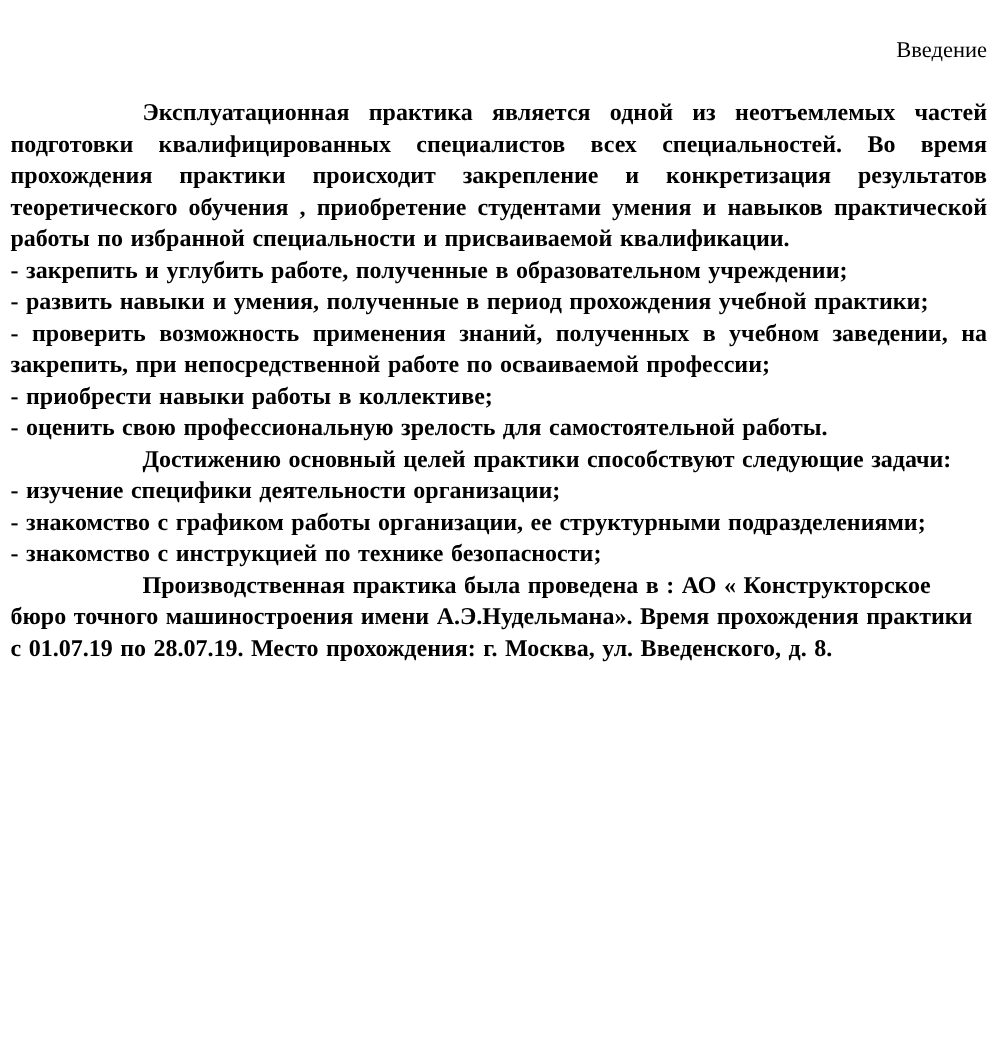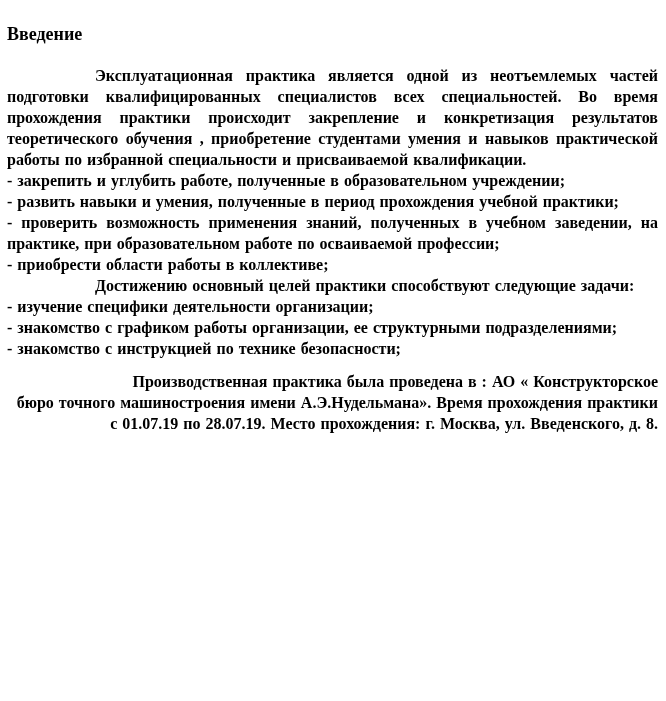--- a/index.html
+++ b/index.html
@@ -10,59 +10,59 @@
   .page {
     width: 666px;
     min-height: 701px;
     box-sizing: border-box;
     background: #ffffff;
     color: #000000;
     padding: 24px 8px 12px 7px;
     font-family: "Liberation Serif", "DejaVu Serif", serif;
   }
   .doc-title {
-    text-align: left;
-    font-size: 18px;
-    font-weight: bold;
+    text-align: right;
+    font-size: 15px;
+    font-weight: normal;
     margin: 0 0 20px 0;
     line-height: 21px;
   }
   .para {
     font-size: 16px;
     line-height: 21px;
     text-align: justify;
     margin: 0;
     word-spacing: 1px;
     font-weight: bold;
   }
   .para.indent {
     text-indent: 88px;
   }
   .para.left {
-    text-align: right;
-    margin-top: 12px;
+    text-align: left;
   }
 </style>
 </head>
 <body>
 
 <div class="page">
   <div class="doc-title">Введение</div>
 
   <p class="para indent">Эксплуатационная практика является одной из неотъемлемых частей подготовки квалифицированных специалистов всех специальностей. Во время прохождения практики происходит закрепление и конкретизация результатов теоретического обучения , приобретение студентами умения и навыков практической работы по избранной специальности и присваиваемой квалификации.</p>
 
 
   <p class="para">- закрепить и углубить работе, полученные в образовательном учреждении;</p>
 
   <p class="para">- развить навыки и умения, полученные в период прохождения учебной практики;</p>
 
-  <p class="para">- проверить возможность применения знаний, полученных в учебном заведении, на практике, при образовательном работе по осваиваемой профессии;</p>
+  <p class="para">- проверить возможность применения знаний, полученных в учебном заведении, на закрепить, при непосредственной работе по осваиваемой профессии;</p>
 
-  <p class="para">- приобрести области работы в коллективе;</p>
+  <p class="para">- приобрести навыки работы в коллективе;</p>
 
+  <p class="para">- оценить свою профессиональную зрелость для самостоятельной работы.</p>
 
   <p class="para indent">Достижению основный целей практики способствуют следующие задачи:</p>
 
   <p class="para">- изучение специфики деятельности организации;</p>
 
   <p class="para">- знакомство с графиком работы организации, ее структурными подразделениями;</p>
 
   <p class="para">- знакомство с инструкцией по технике безопасности;</p>
 
 

